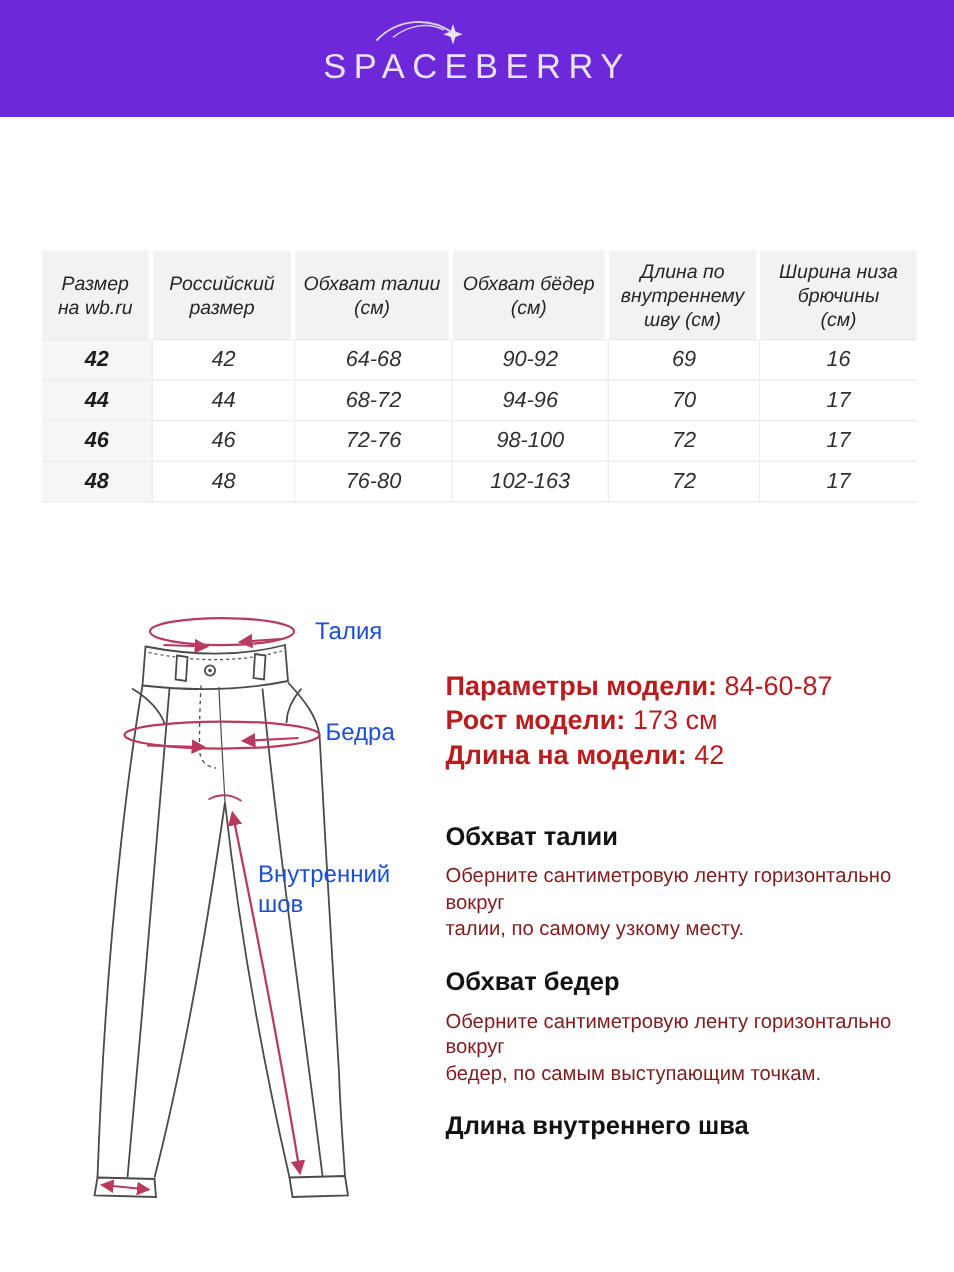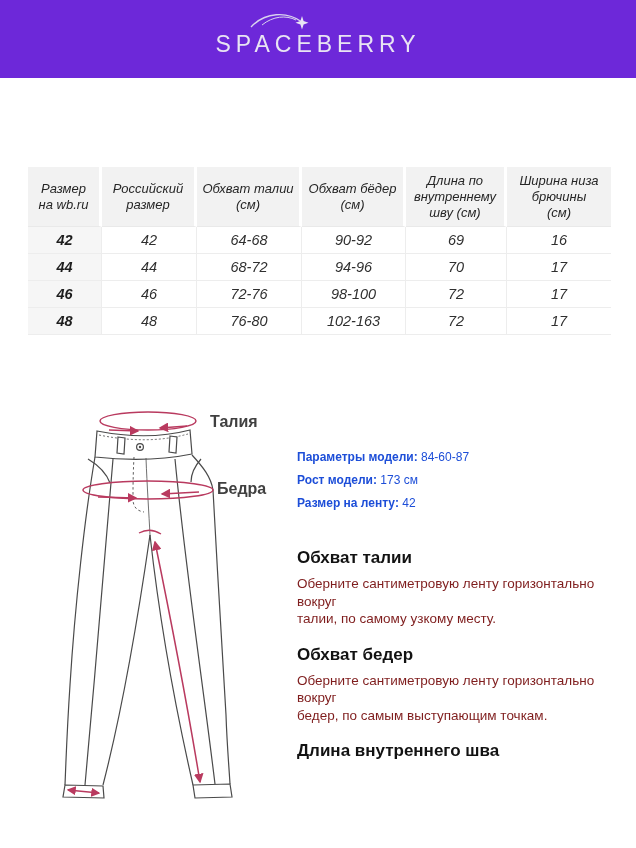--- a/index.html
+++ b/index.html
@@ -57,33 +57,33 @@
   .size-table td:last-child { border-right: none; }
   .size-table td.col-first {
     background: #f6f6f6;
     font-weight: 700; color: #1d1d1d;
   }
 
   
   .diagram-svg { position: absolute; left: 25px; top: 385px; }
   .diagram-label {
     position: absolute;
-    font-size: 16px; font-weight: 700; color: #404040;
+    font-size: 16px; font-weight: 400; color: #1d4ed8;
     line-height: 20px;
   }
   .label-waist  { left: 210px; top: 412px; }
   .label-hips   { left: 217px; top: 479px; }
   .label-inseam { left: 172px; top: 574px; width: 104px; }
   .label-bottom { left: 72px;  top: 814px; margin-top: 43px; }
 
   
   .right-col { position: absolute; left: 297px; top: 446px; width: 322px; }
   .model-info { margin-bottom: 32px; }
   .model-line {
-    font-size: 12px; color: #1d4ed8; line-height: 23px;
+    font-size: 18px; color: #b91c1c; line-height: 23px;
   }
   .model-line .lbl { font-weight: 700; }
   .measure-section { margin-bottom: 16px; }
   .measure-section h3 {
     font-size: 17px; font-weight: 700; color: #121212;
     line-height: 21px; margin-bottom: 7px;
   }
   .measure-section p {
     font-size: 13.5px; color: #7f1d1d; line-height: 17.5px;
     white-space: pre-line;
@@ -215,34 +215,35 @@
       <path d="M73,112 L111,113" marker-end="url(#arw)"></path>
       <path d="M174,107 L137,109" marker-end="url(#arw)"></path>
       <path d="M114,148 Q125,142 136,149" stroke-width="1.3"></path>
       <path d="M130,157 C147,240 164,330 175,397" marker-start="url(#arw)" marker-end="url(#arw)"></path>
       <path d="M43,405 L74,408" stroke-width="1.4" marker-start="url(#arw)" marker-end="url(#arw)"></path>
     </g>
   </svg>
 
   <div class="diagram-label label-waist">Талия</div>
   <div class="diagram-label label-hips">Бедра</div>
+  <div class="diagram-label label-inseam">Внутренний шов</div>
   <div class="diagram-label label-bottom">Низ брючины</div>
 
   <div class="right-col">
     <div class="model-info">
       <div class="model-line">
         <span class="lbl">Параметры модели:</span>
         <span>84-60-87</span>
       </div>
       <div class="model-line">
         <span class="lbl">Рост модели:</span>
         <span>173 см</span>
       </div>
       <div class="model-line">
-        <span class="lbl">Размер на ленту:</span>
+        <span class="lbl">Длина на модели:</span>
         <span>42</span>
       </div>
     </div>
 
     <div class="measure-section">
       <h3>Обхват талии</h3>
       <p>Оберните сантиметровую ленту горизонтально вокруг
 талии, по самому узкому месту.</p>
     </div>
 

